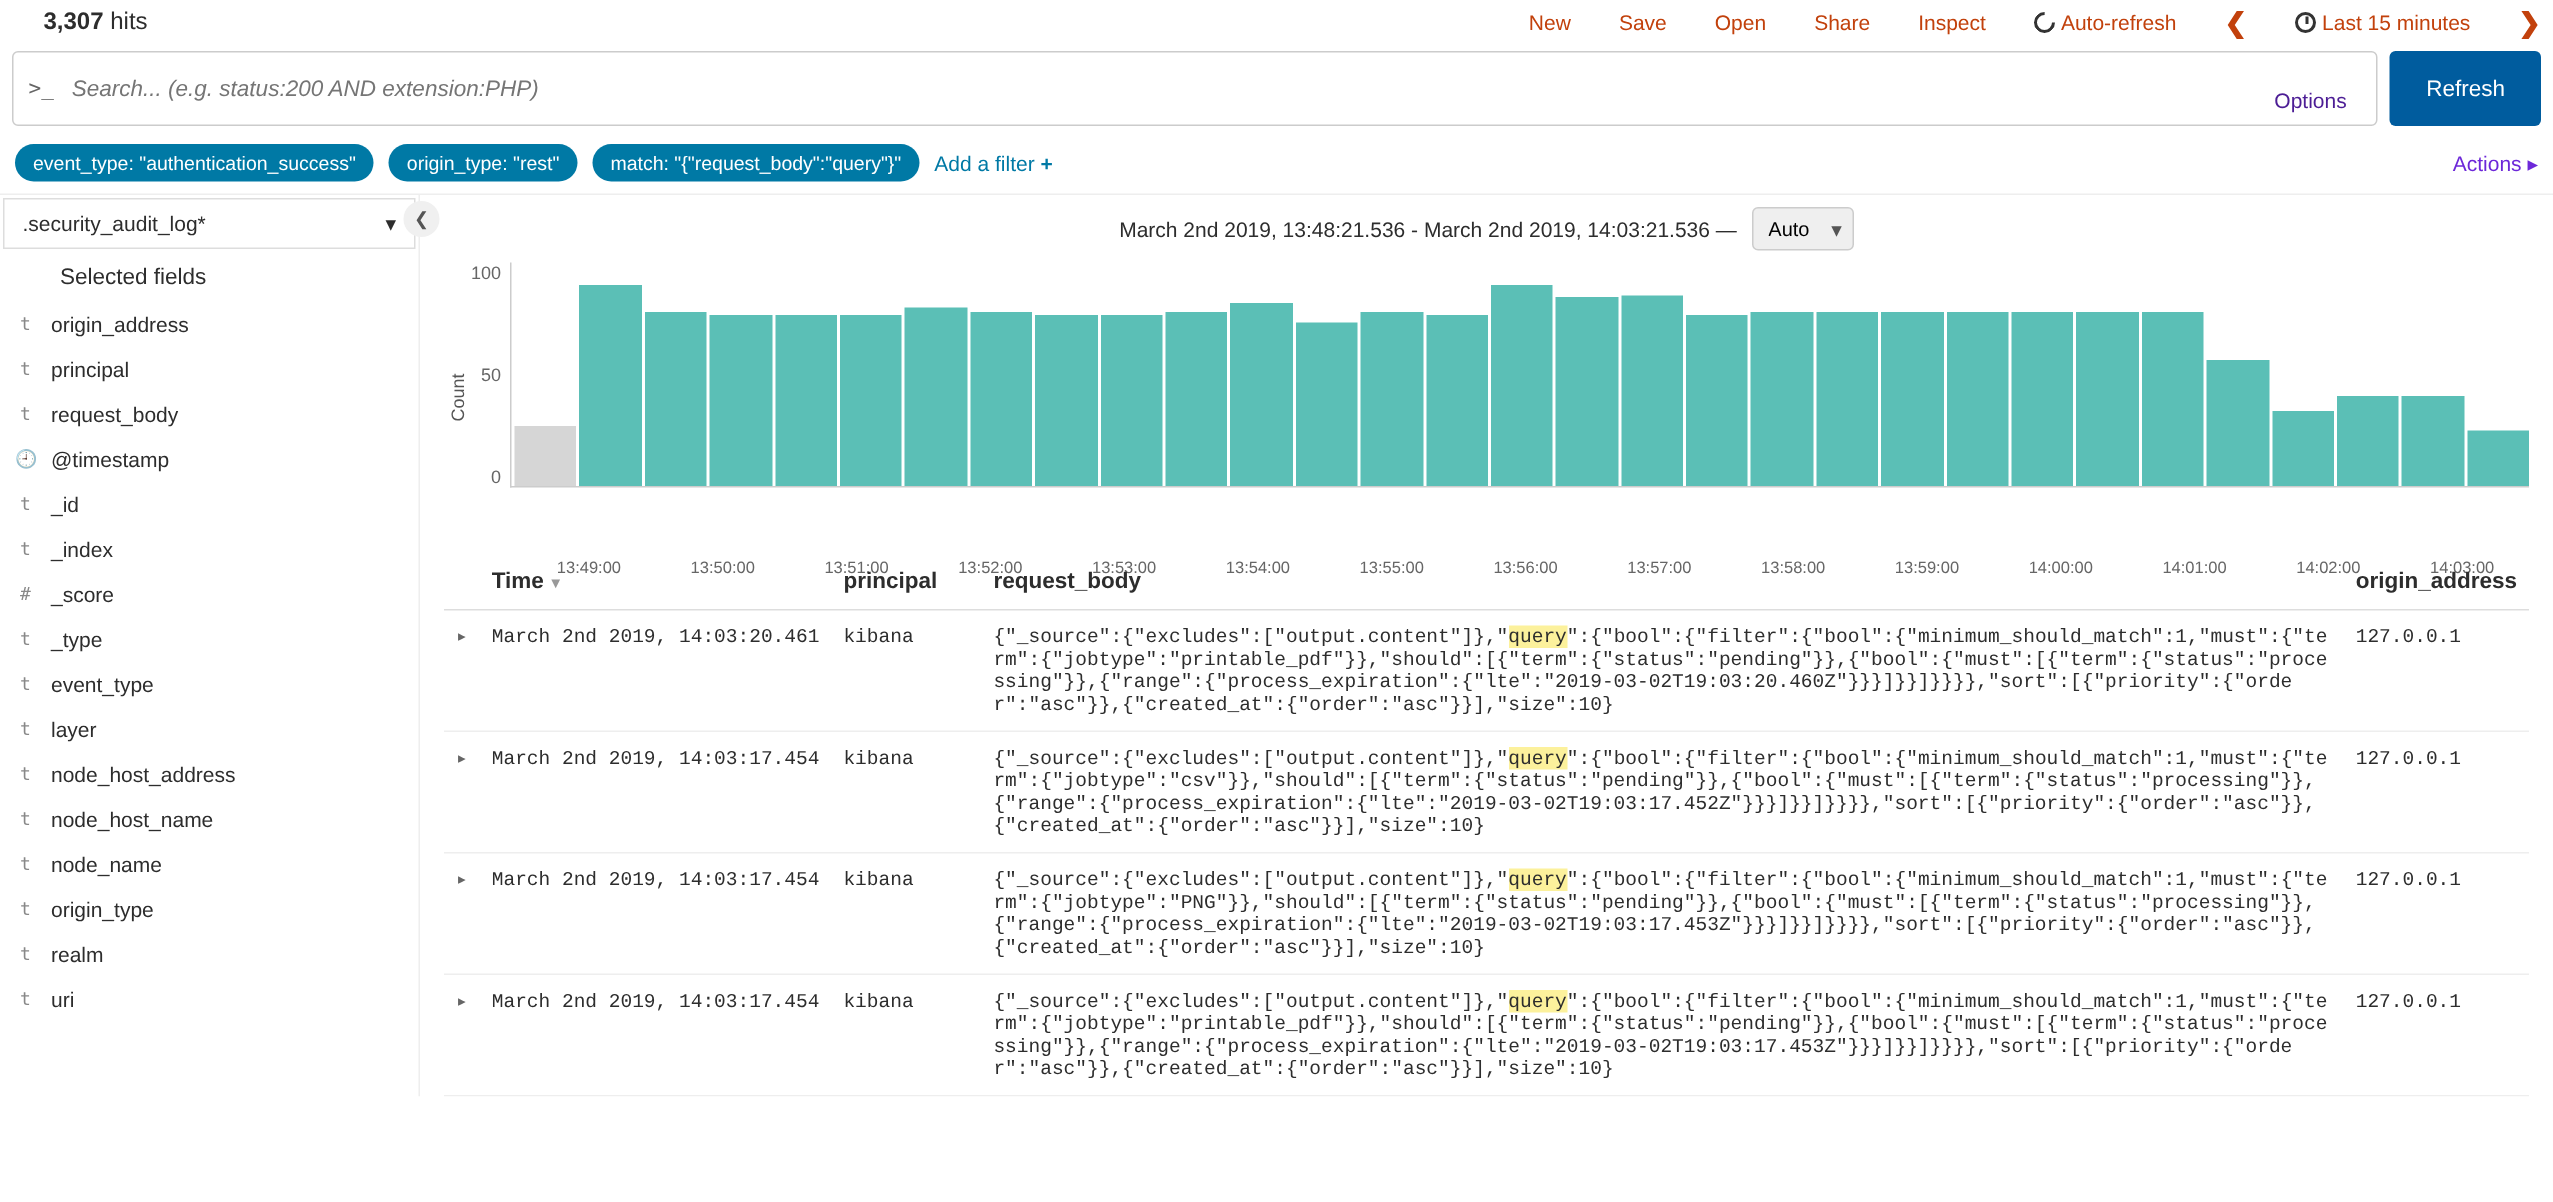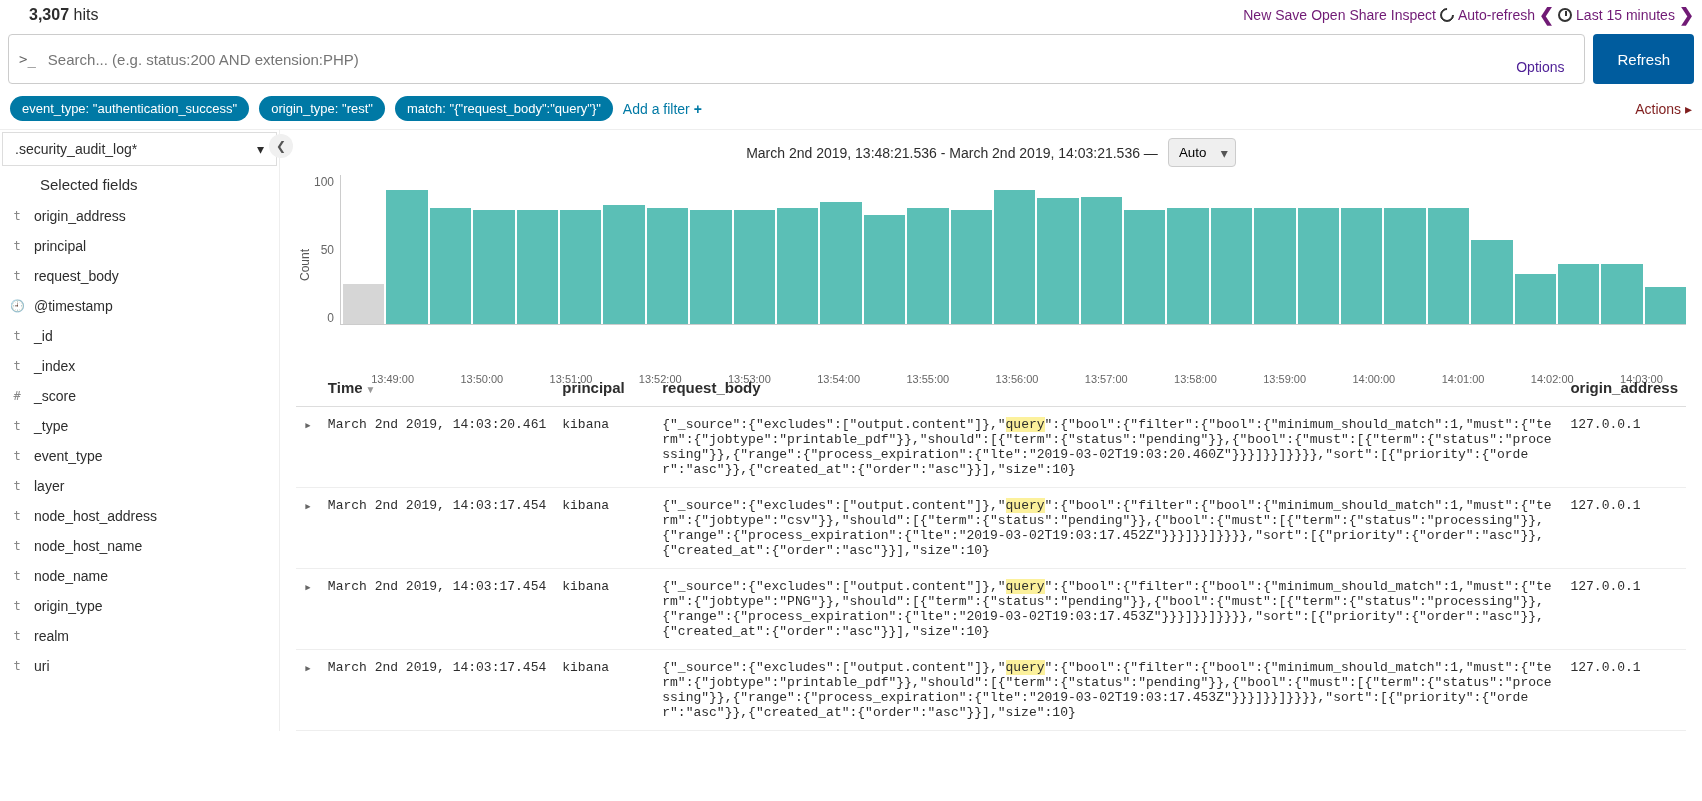--- a/index.html
+++ b/index.html
@@ -14,43 +14,43 @@
   display: flex;
   justify-content: space-between;
   align-items: center;
   padding: 4px 8px;
 }
 .hits-count { font-size: 16px; }
 .hits-count b { font-weight: 700; margin-left: 21px; }
 .top-actions {
   display: flex;
   align-items: center;
-  gap: 4px;
-  color: #701a75;
+  gap: 32px;
+  color: #c2410c;
 }
 .top-actions span { cursor: pointer; }
 .top-action-icon { display: inline-flex; align-items: center; gap: 4px; }
 .arrow { font-size: 18px; font-weight: bold; }
 
 .search-row {
   display: flex;
   padding: 4px 8px;
   gap: 8px;
   align-items: stretch;
 }
 .search-box {
   flex: 1;
   border: 1px solid #ccc;
   border-radius: 4px;
   display: flex;
   align-items: center;
   padding: 8px 10px;
 }
 .search-prompt { color: #666; margin-right: 12px; font-family: monospace; }
-.search-input { border: none; outline: none; flex: 1; font-size: 15px; color: #888; }
+.search-input { border: none; outline: none; flex: 1; font-size: 15px; color: #888; font-style: italic; }
 .options-link { color: #4c1d95; cursor: pointer; padding: 0 10px; align-self: center; margin-top: 16px; }
 .refresh-btn {
   background: #005c9e;
   color: #fff;
   border: none;
   border-radius: 4px;
   padding: 10px 24px;
   font-size: 15px;
   cursor: pointer;
 }
@@ -63,21 +63,21 @@
   border-bottom: 1px solid #eee;
 }
 .filter-pill {
   background: #0079a5;
   color: #fff;
   padding: 5px 12px;
   border-radius: 14px;
   font-size: 13px;
 }
 .add-filter { color: #0079a5; cursor: pointer; font-size: 14px; }
-.filter-actions { margin-left: auto; color: #7f1d1d; cursor: pointer; font-size: 14px; }
+.filter-actions { margin-left: auto; color: #6d28d9; cursor: pointer; font-size: 14px; }
 
 .main { display: flex; }
 .sidebar {
   width: 280px;
   border-right: 1px solid #eee;
   position: relative;
 }
 .collapse-handle {
   position: absolute;
   right: -14px;

